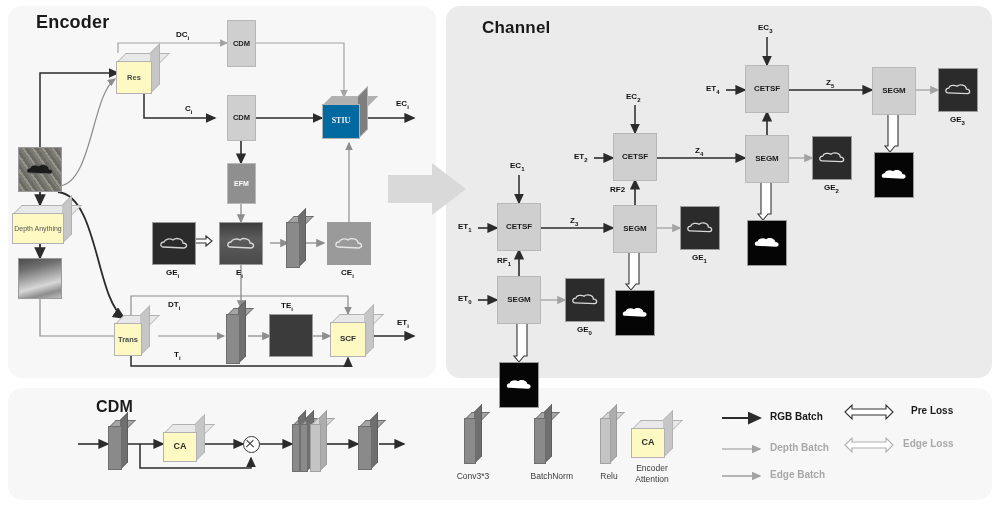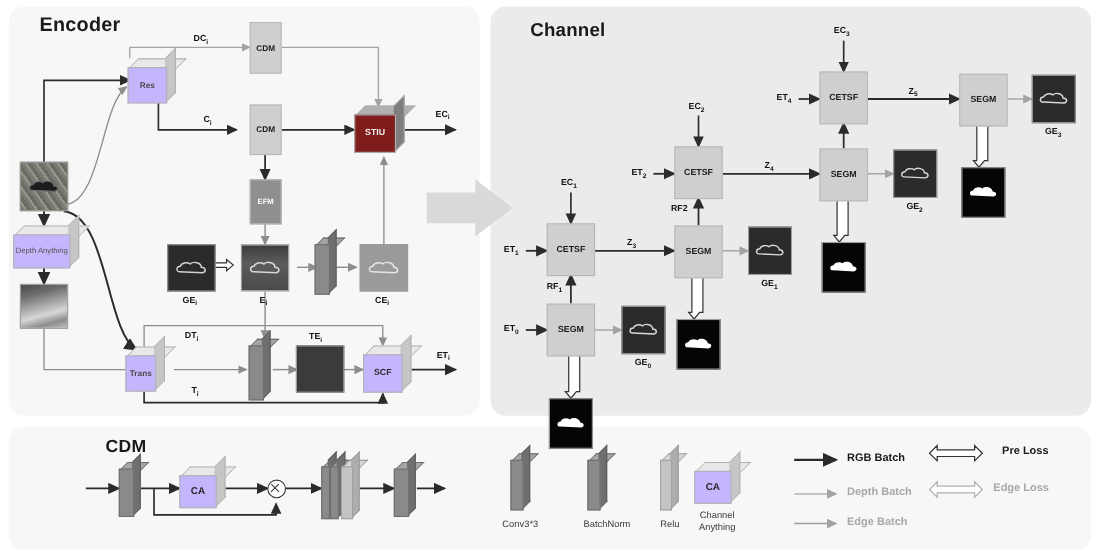--- a/index.html
+++ b/index.html
@@ -25,30 +25,30 @@
   .box{position:absolute;box-sizing:border-box;display:flex;align-items:center;
        justify-content:center;text-align:center;font-weight:bold;color:#1b1b1b;
        line-height:1.05;}
   .flat{border:1px solid #b8b8b8;}
   .lt{background:#cfcfcf;}
   .dk{background:#8f8f8f;color:#151515;}
 
   
   .cube{position:absolute;}
   .cube .face{position:absolute;left:0;top:8px;right:8px;bottom:0;
-     background:#c4b5fd;border:1px solid #b2b2b2;display:flex;align-items:center;
+     background:#fef9c3;border:1px solid #b2b2b2;display:flex;align-items:center;
      justify-content:center;text-align:center;font-weight:bold;color:#222;
      line-height:1.05;}
   .cube .top{position:absolute;left:0;top:0;height:9px;right:0;
      background:#e8e8e8;border:1px solid #b2b2b2;border-bottom:none;
      transform:skewX(-45deg);transform-origin:bottom left;}
   .cube .side{position:absolute;right:0;top:0;width:9px;bottom:0;
      background:#c6c6c6;border:1px solid #b2b2b2;border-left:none;
      transform:skewY(-45deg);transform-origin:top left;}
-  .cube.dark .face{background:#7f1d1d;}
+  .cube.dark .face{background:#0369a1;font-family:Liberation Serif, serif;}
   .cube.dark .top{background:#b0b0b0;}
   .cube.dark .side{background:#7e7e7e;}
 
   
   .slab{position:absolute;}
   .slab .sface{position:absolute;left:0;top:6px;right:6px;bottom:0;
      background:#8a8a8a;border:1px solid #6e6e6e;}
   .slab .stop{position:absolute;left:0;top:0;height:7px;right:0;background:#a5a5a5;
      border:1px solid #6e6e6e;border-bottom:none;transform:skewX(-45deg);
      transform-origin:bottom left;}
@@ -491,20 +491,20 @@
     <div class="sside"></div>
     <div class="sface"></div>
 </div>
 <div class="part-cap" style="left:579px;top:471px;width:60px;">Relu</div>
 
 <div class="cube" style="left:631px;top:420px;width:42px;height:38px;">
   <div class="top"></div>
     <div class="side"></div>
   <div class="face" style="font-size:9px;color:#2b2b2b;">CA</div>
 </div>
-<div class="part-cap two" style="left:622px;top:463px;text-align:center;">Channel Anything</div>
+<div class="part-cap two" style="left:622px;top:463px;text-align:center;">Encoder Attention</div>
 
 <div class="legend-item" style="left:770px;top:411px;">RGB Batch</div>
 <div class="legend-item muted" style="left:770px;top:442px;">Depth Batch</div>
 <div class="legend-item muted" style="left:770px;top:469px;">Edge Batch</div>
 
 <div class="legend-item" style="left:903px;top:405px;padding-left:8px;">Pre Loss</div>
 <div class="legend-item muted" style="left:903px;top:438px;">Edge Loss</div>
 
 </body></html>

